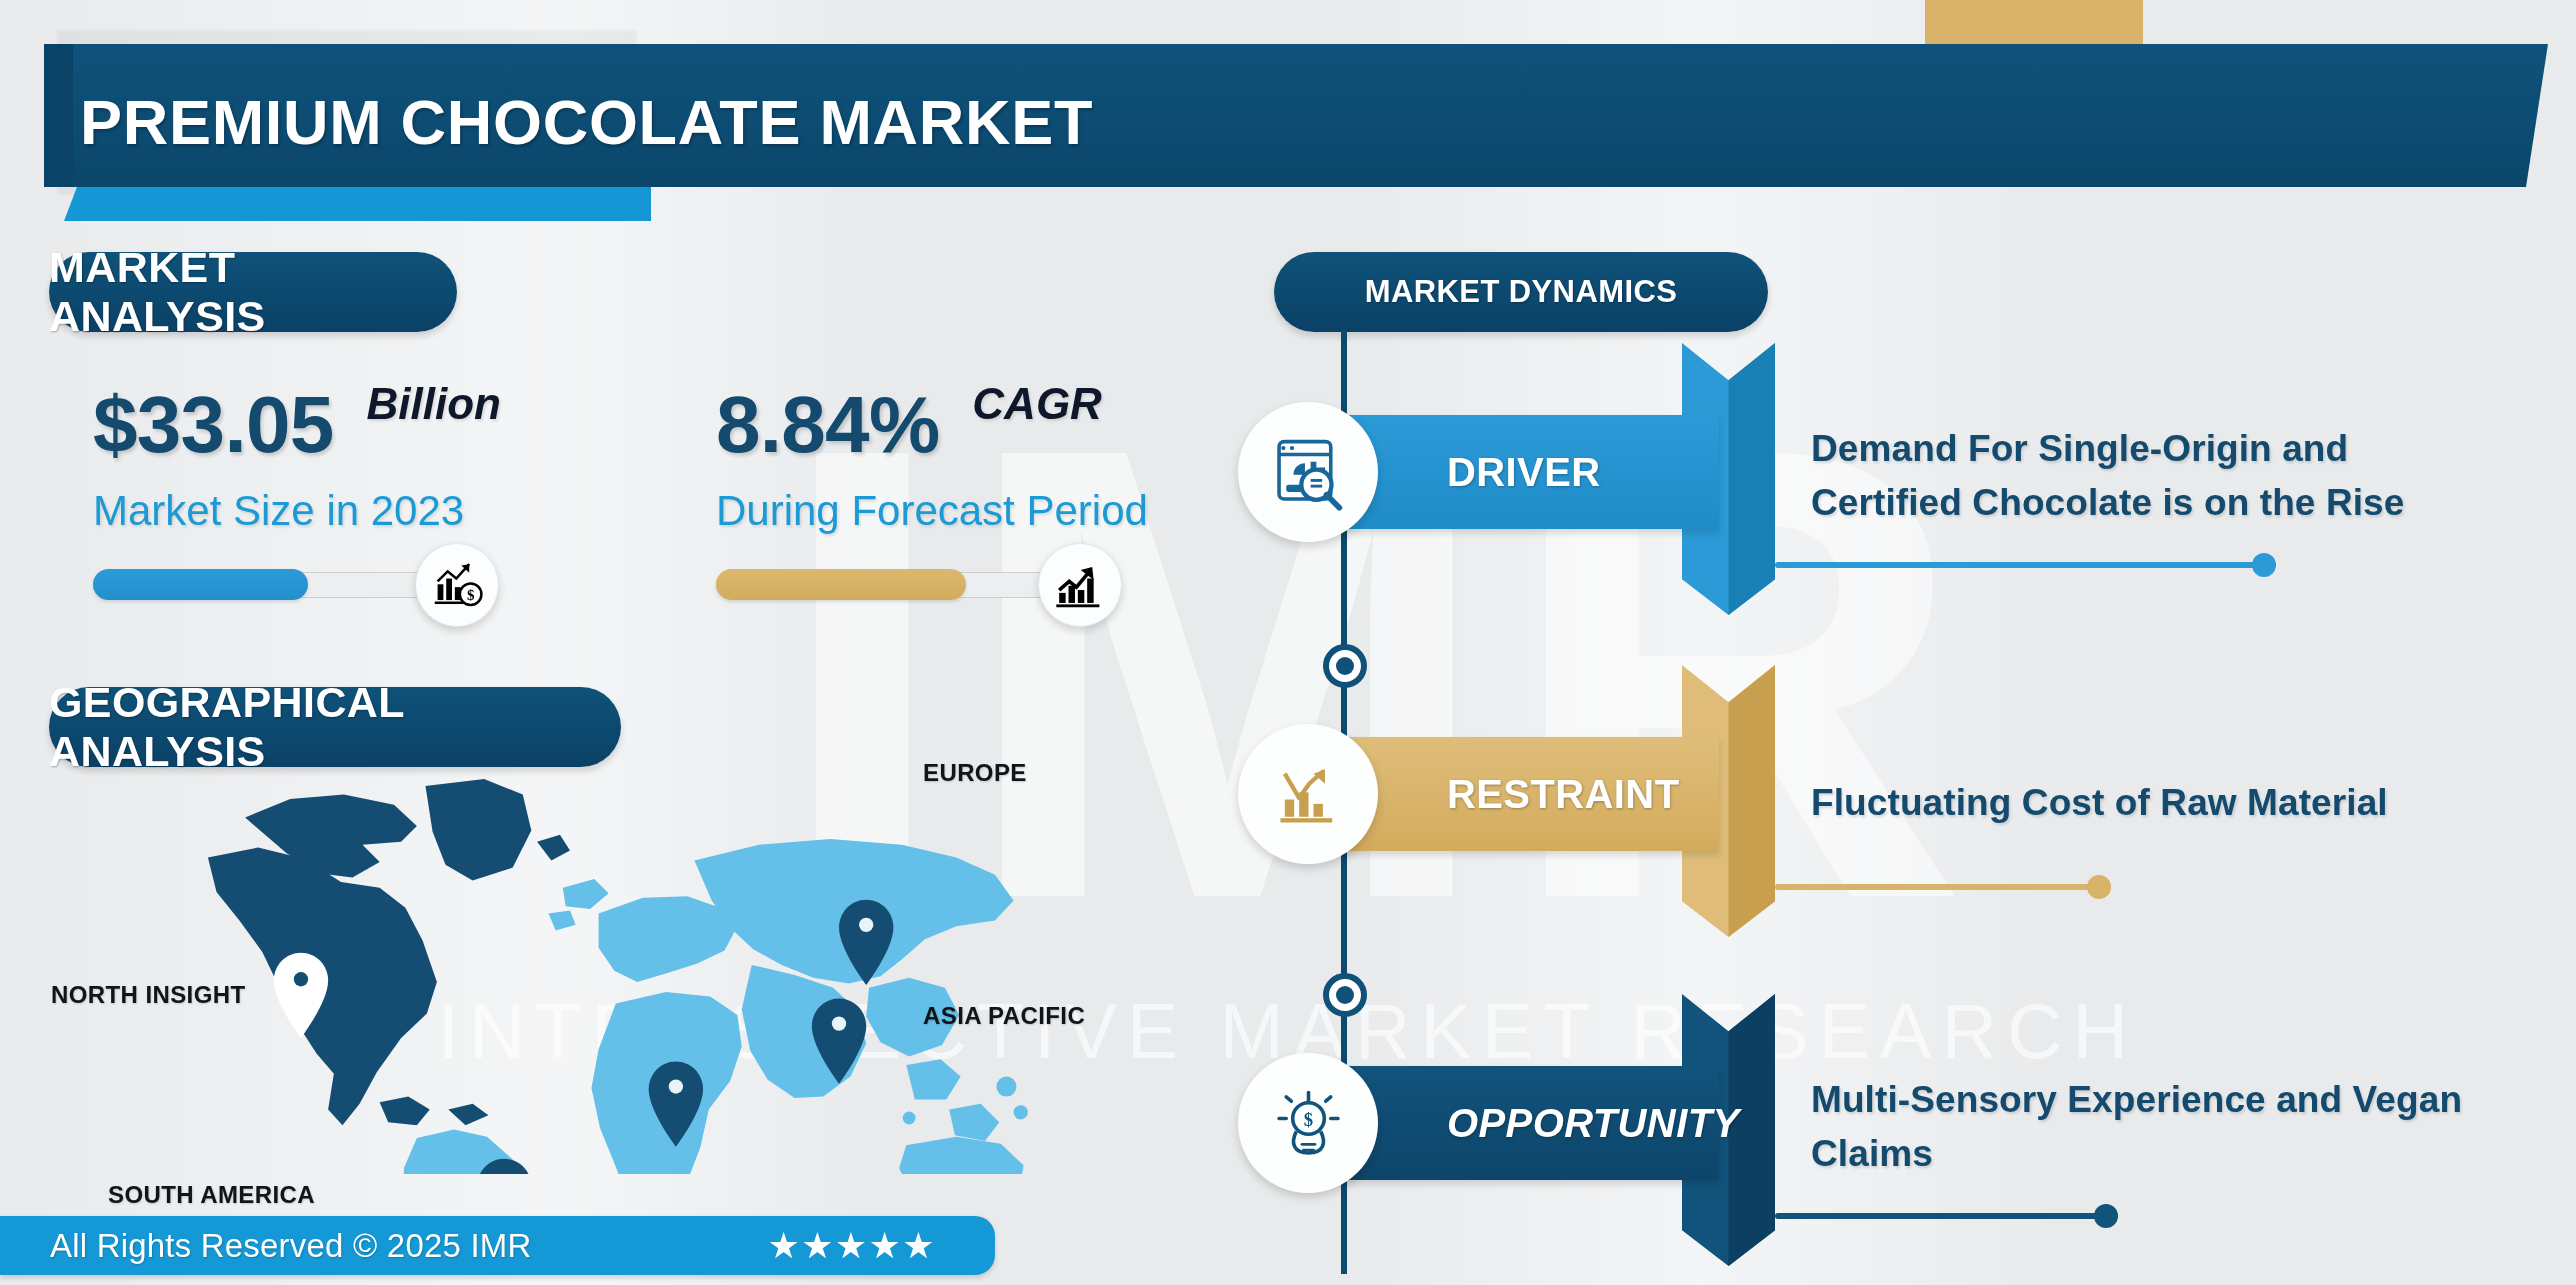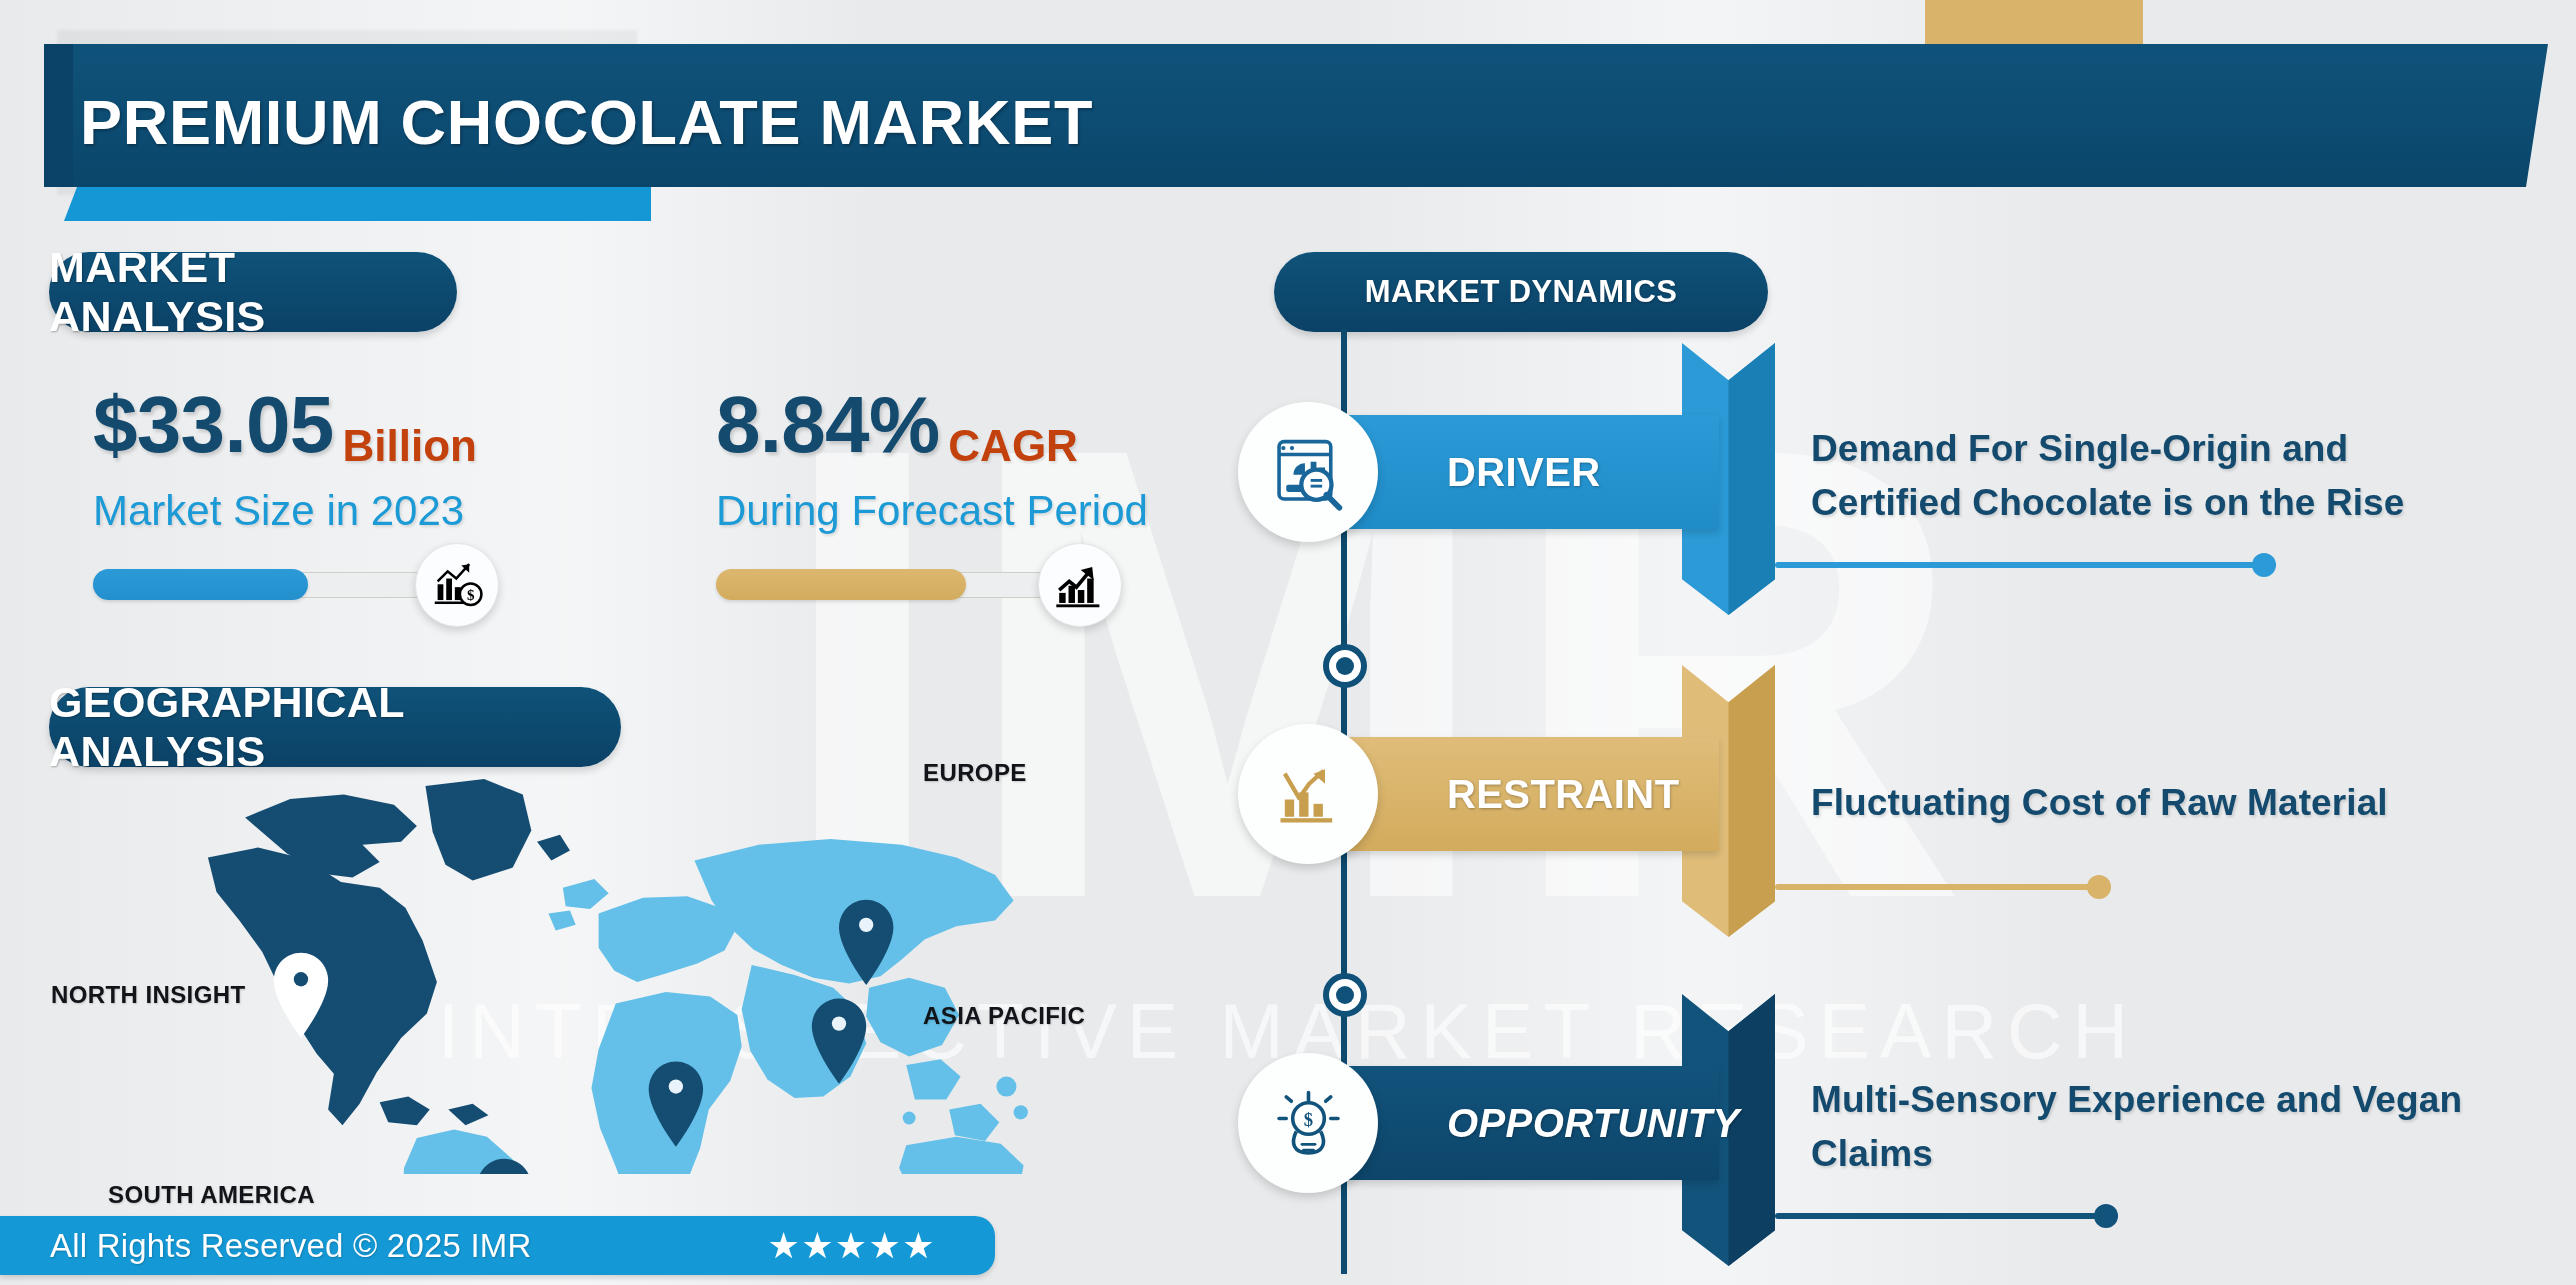--- a/index.html
+++ b/index.html
@@ -76,29 +76,30 @@
     text-shadow:0.7px 1.4px 2.1px rgba(0,0,0,.3);
   }
   #pill-insight{ left:49px; top:252px; width:408px; height:80px; font-size:43px; }
   #pill-geo{ left:49px; top:687px; width:572px; height:80px; font-size:43px; }
   #pill-dynamics{ left:1274px; top:252px; width:494px; height:80px; font-size:31px; }
 
   
   .stat{ position:absolute; }
   #stat-1{ left:93px; top:379px; }
   #stat-2{ left:716px; top:379px; }
-  .stat-row{ display:flex; align-items:flex-end; gap:9px; }
+  .stat-row{ display:flex; align-items:flex-start; gap:33px; }
   .stat-big{
     font-size:80px; font-weight:700; color:#134a6e;
     text-shadow:2.1px 2.9px 3.6px rgba(0,0,0,.16);
     letter-spacing:-0.7px;
   }
   .stat-unit{
-    font-size:44px; font-weight:600; color:#c2410c;
+    font-size:44px; font-weight:600; color:#0f172a;
     text-shadow:1.4px 2.1px 2.9px rgba(0,0,0,.12);
+    font-style:italic;
   }
   .stat-sub{
     margin-top:15.7px;
     font-size:42px; font-weight:500; color:#1b9ad6;
     text-shadow:1.4px 2.1px 2.9px rgba(0,0,0,.12);
   }
   .bar-wrap{
     position:relative; margin-top:34px; width:386px; height:31.5px;
   }
   .bar-track{

